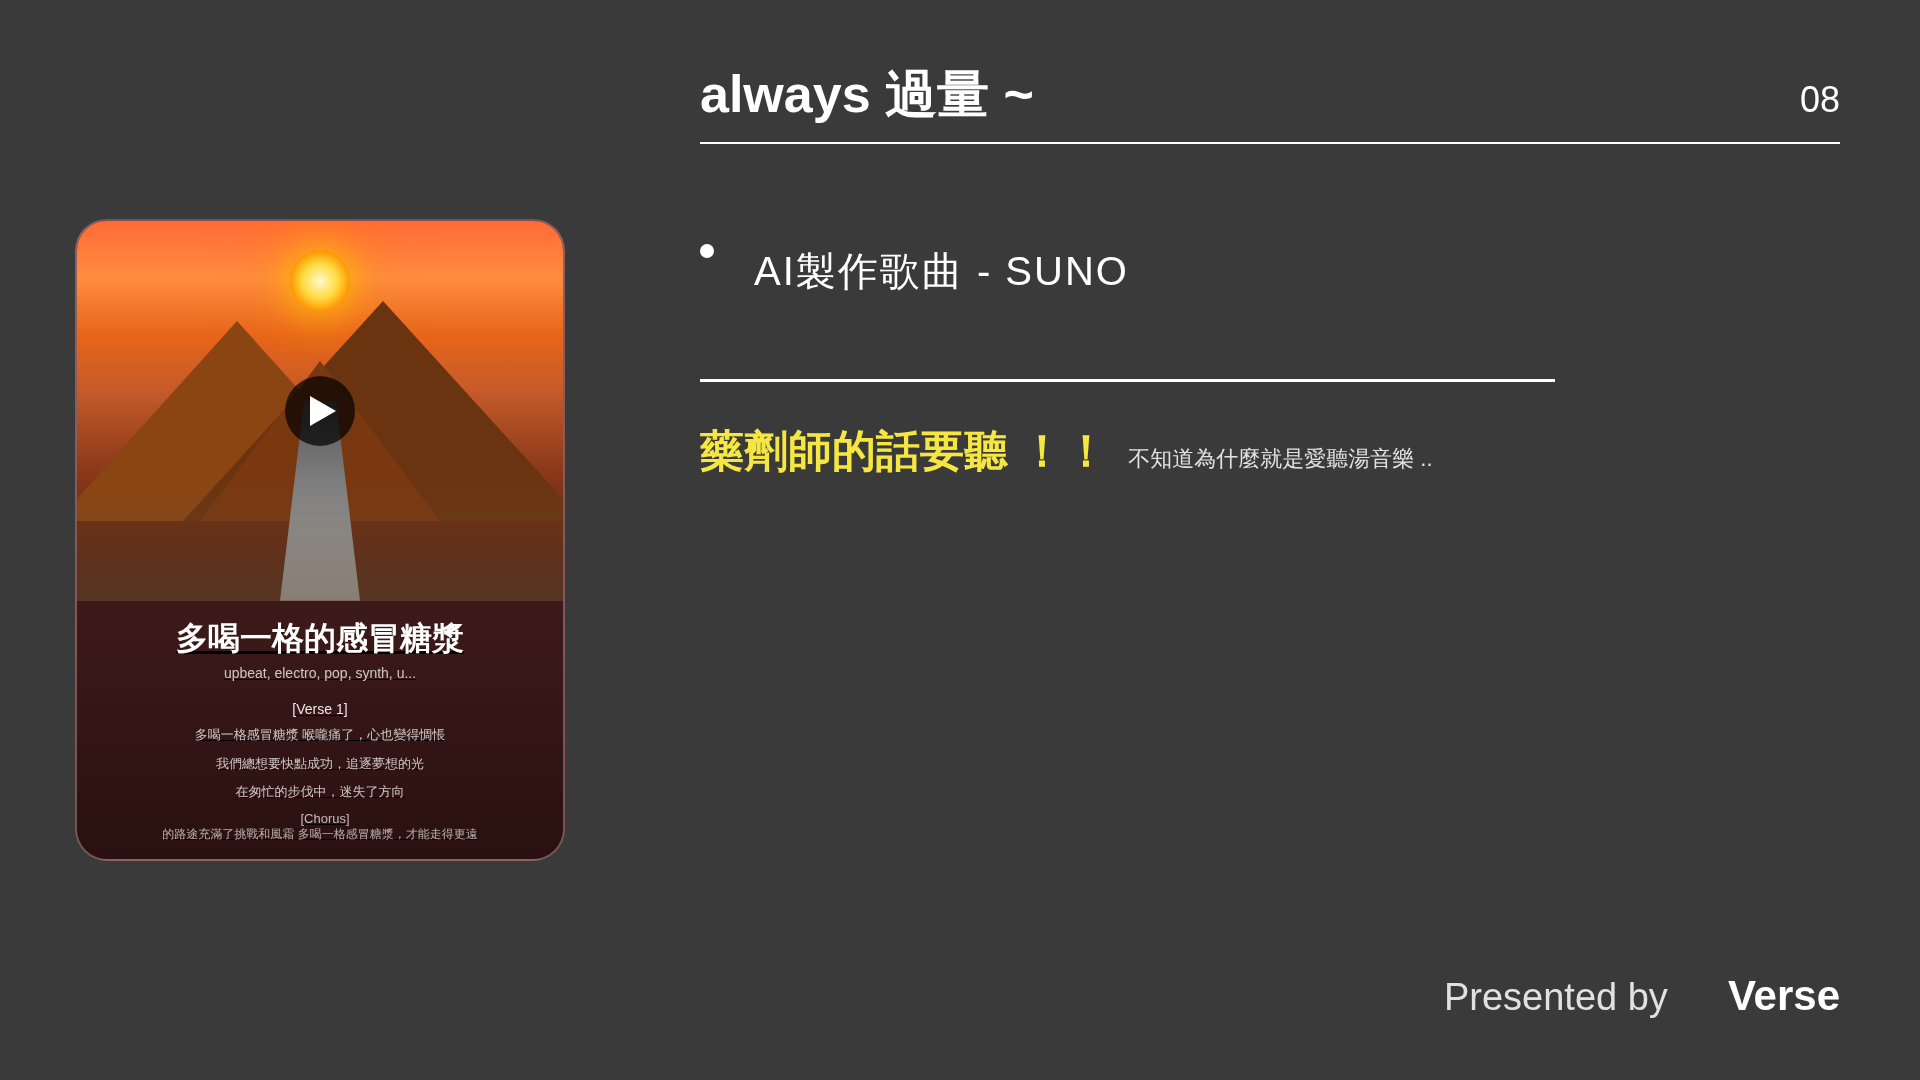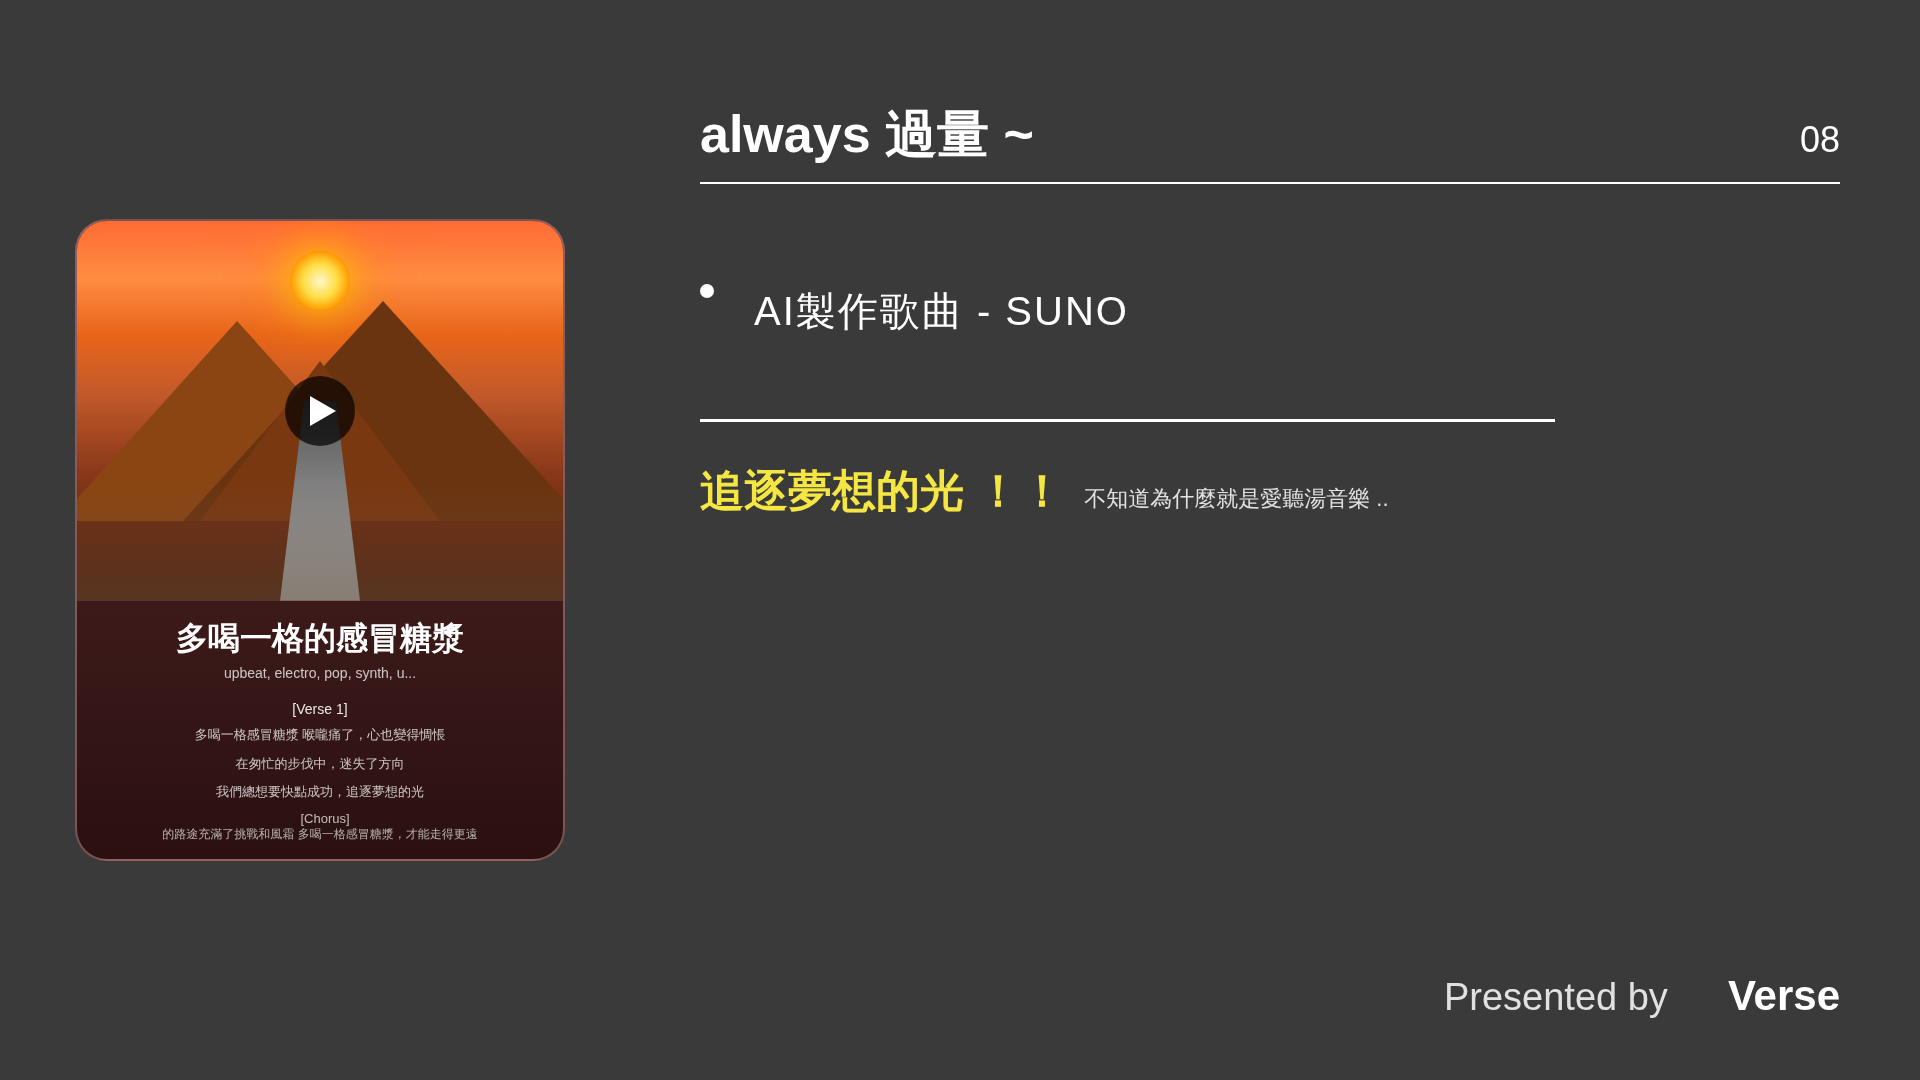--- a/index.html
+++ b/index.html
@@ -18,20 +18,21 @@
       font-family: Arial, sans-serif;
     }
 
     .left-panel {
       width: 640px;
       height: 1080px;
       display: flex;
       align-items: center;
       justify-content: center;
       flex-shrink: 0;
+      text-decoration: underline;
     }
 
     .music-card {
       width: 490px;
       background: linear-gradient(180deg, #5a2a2a 0%, #3d1a1a 60%, #2a1010 100%);
       border-radius: 32px;
       border: 2px solid rgba(200, 150, 150, 0.5);
       overflow: hidden;
       padding-bottom: 16px;
     }
@@ -223,21 +224,20 @@
       align-items: baseline;
       justify-content: space-between;
       margin-bottom: 12px;
     }
 
     .song-title {
       color: white;
       font-size: 52px;
       font-weight: bold;
       font-family: Arial, sans-serif;
-      margin-top: 40px;
     }
 
     .track-number {
       color: white;
       font-size: 36px;
       font-weight: normal;
     }
 
     .title-divider {
       height: 2px;
@@ -333,43 +333,43 @@
         <div class="road-curve"></div>
       </div>
       <div class="play-button">
         <div class="play-triangle"></div>
       </div>
     </div>
     <div class="card-title">多喝一格的感冒糖漿</div>
     <div class="card-subtitle">upbeat, electro, pop, synth, u...</div>
     <div class="card-verse-label">[Verse 1]</div>
     <div class="card-lyrics">多喝一格感冒糖漿 喉嚨痛了，心也變得惆悵</div>
+    <div class="card-lyrics">我們總想要快點成功，追逐夢想的光</div>
     <div class="card-lyrics">在匆忙的步伐中，迷失了方向</div>
-    <div class="card-lyrics">我們總想要快點成功，追逐夢想的光</div>
     <div class="card-chorus">[Chorus]</div>
     <div class="card-bottom-lyric">的路途充滿了挑戰和風霜 多喝一格感冒糖漿，才能走得更遠</div>
   </div>
 </div>
 
 <div class="right-panel">
   <div class="song-title-row">
     <div class="song-title">always 過量 ~</div>
     <div class="track-number">08</div>
   </div>
   <div class="title-divider"></div>
 
   <div class="bullet-item">
     <div class="bullet-dot"></div>
     <div class="bullet-text">AI製作歌曲  - SUNO</div>
   </div>
 
   <div class="middle-divider"></div>
 
   <div class="bottom-section">
-    <span class="pharmacist-text">追逐夢想的光 ！！</span>
+    <span class="pharmacist-text">藥劑師的話要聽 ！！</span>
     <span class="subtitle-small">不知道為什麼就是愛聽湯音樂 ..</span>
   </div>
 
   <div class="presenter-row">
     <span class="presented-by-text">Presented by</span>
     <span class="presenter-name">Verse</span>
   </div>
 </div>
 
 </body></html>

